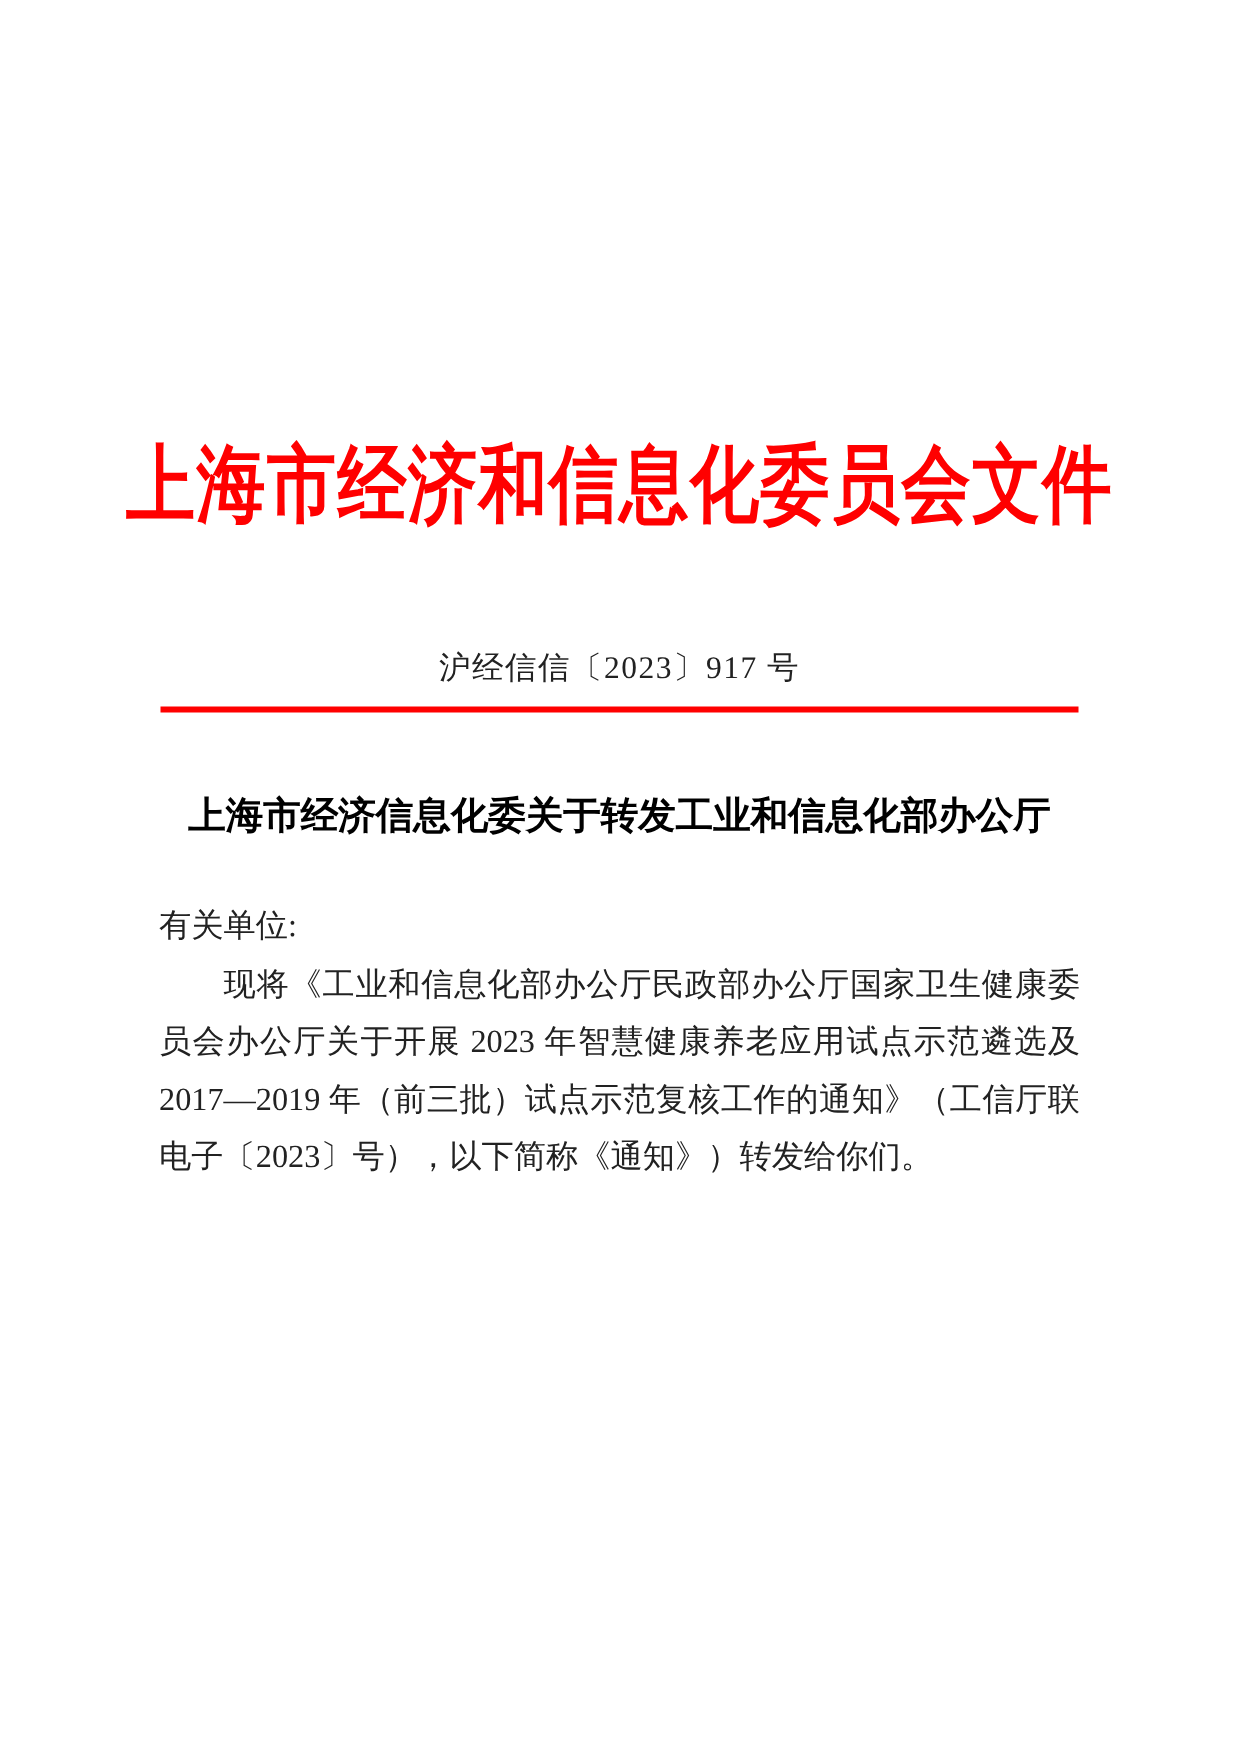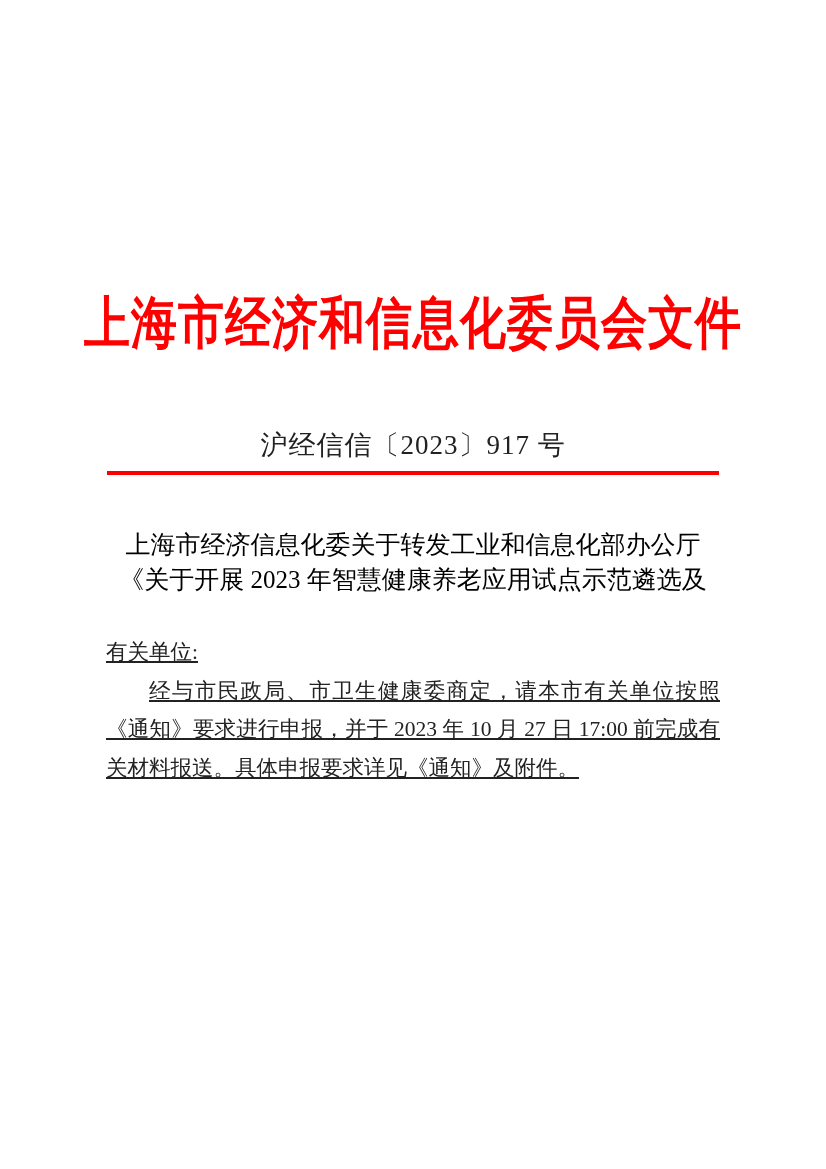--- a/index.html
+++ b/index.html
@@ -26,66 +26,64 @@
     font-weight: bold;
     line-height: 64px;
     letter-spacing: 1px;
     transform: scaleY(1.22);
     transform-origin: center;
     white-space: nowrap;
   }
   .doc-number {
     margin-top: 76px;
     text-align: center;
-    font-size: 27px;
+    font-size: 21px;
     line-height: 26px;
     color: #222222;
     letter-spacing: 1px;
   }
   .red-line {
     width: 612px;
     margin: 13px auto 0 auto;
     height: 0;
     border: none;
     border-top: 4px solid #ff0000;
   }
   .doc-title {
     margin-top: 52px;
     text-align: center;
-    font-weight: normal;
+    font-weight: bold;
     color: #000000;
     font-size: 25px;
     line-height: 35px;
   }
   .doc-body {
     width: 614px;
     margin: 36px auto 0 auto;
     font-size: 21.5px;
     line-height: 38.6px;
     color: #222222;
     text-align: justify;
-    text-decoration: underline;
   }
   .salutation { text-indent: 0; }
   .para { text-indent: 2em; }
 </style>
 </head>
 <body>
 
 <div class="page">
 
   <div class="red-header">上海市经济和信息化委员会文件</div>
 
   <div class="doc-number">沪经信信〔2023〕917 号</div>
 
   <hr class="red-line">
 
   <div class="doc-title">
     <div>上海市经济信息化委关于转发工业和信息化部办公厅</div>
-    <div>《关于开展 2023 年智慧健康养老应用试点示范遴选及</div>
   </div>
 
   <div class="doc-body">
     <div class="salutation">有关单位:</div>
-    <p class="para">经与市民政局、市卫生健康委商定，请本市有关单位按照《通知》要求进行申报，并于 2023 年 10 月 27 日 17:00 前完成有关材料报送。具体申报要求详见《通知》及附件。</p>
+    <p class="para">现将《工业和信息化部办公厅民政部办公厅国家卫生健康委员会办公厅关于开展 2023 年智慧健康养老应用试点示范遴选及 2017—2019 年（前三批）试点示范复核工作的通知》（工信厅联电子〔2023〕号），以下简称《通知》）转发给你们。</p>
   </div>
 
 </div>
 
 </body></html>

